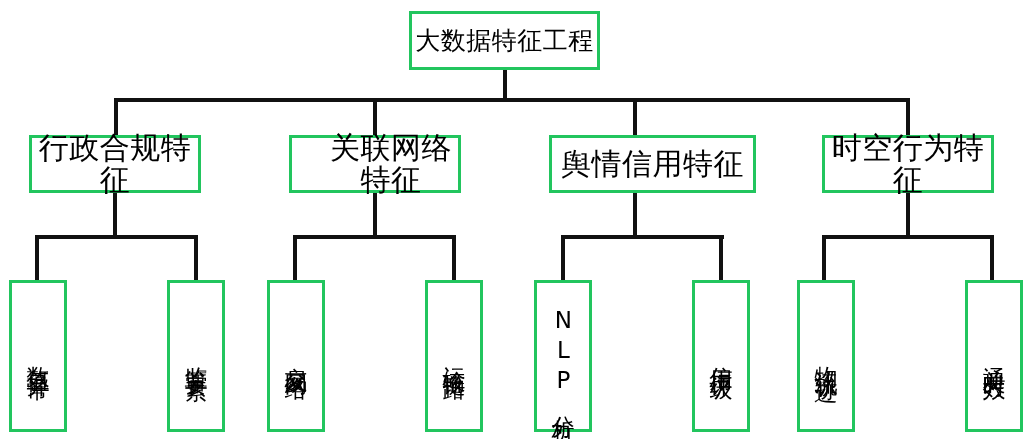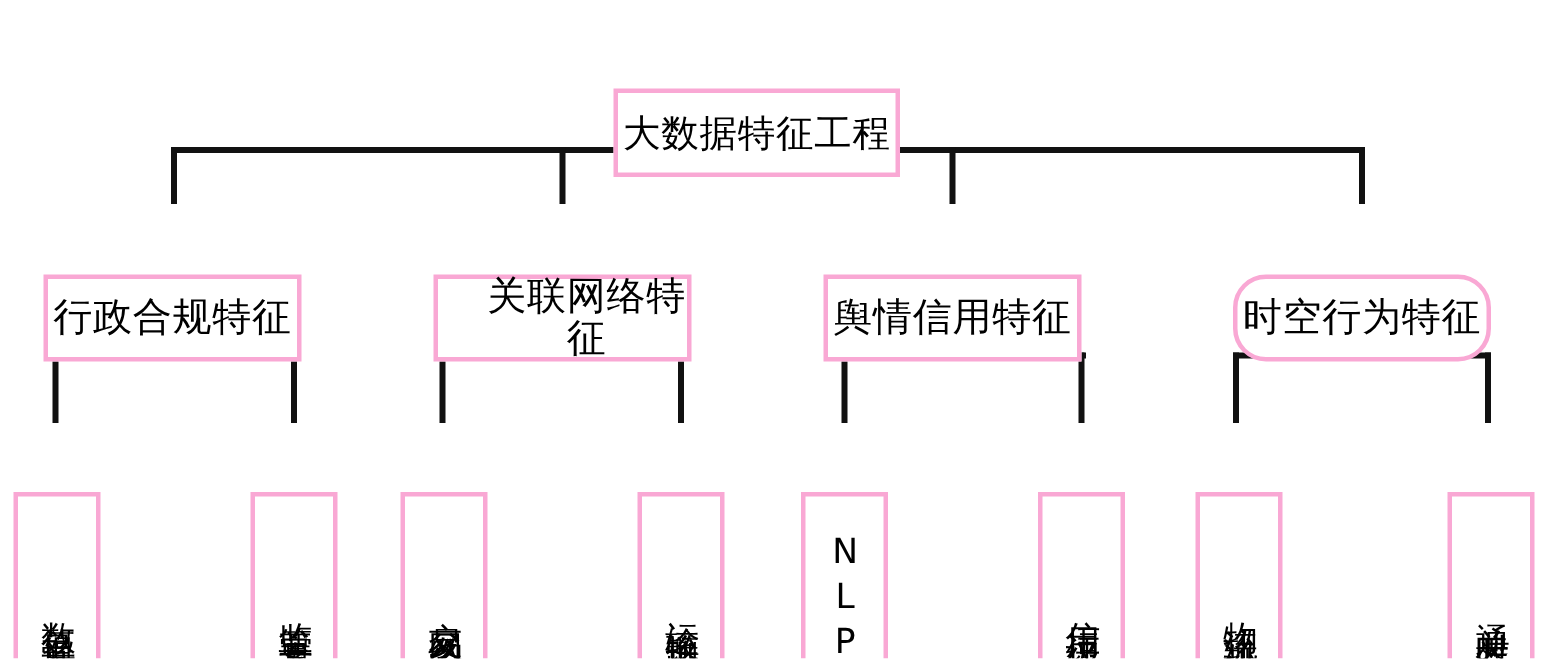--- a/index.html
+++ b/index.html
@@ -13,36 +13,35 @@
   #diagram {
     position: relative;
     width: 1036px;
     height: 439px;
     background: #ffffff;
     overflow: hidden;
   }
   .node {
     position: absolute;
     box-sizing: border-box;
-    border: 3px solid #f9a8d4;
+    border: 3px solid #22c55e;
     background: #ffffff;
     display: flex;
     align-items: center;
     justify-content: center;
     color: #000000;
     line-height: 1.08;
     text-align: center;
-    margin-top: 48px;
   }
   .node.root {
     font-size: 25px;
     letter-spacing: 0.5px;
   }
   .node.branch {
-    font-size: 26px;
+    font-size: 30px;
     letter-spacing: 0.5px;
   }
   .node.leaf {
     font-size: 23px;
     writing-mode: vertical-rl;
     text-orientation: upright;
     letter-spacing: 4px;
     padding-top: 6px;
     padding-bottom: 6px;
   }
@@ -92,24 +91,24 @@
     <span class="label">大数据特征工程</span>
   </div>
 
   <div id="branches">
       <div class="node branch" style="left: 29px; top: 135px; width: 172px; height: 58px;">
         <span class="label">行政合规特征</span>
       </div>
       <div class="node branch" style="left: 289px; top: 135px; width: 172px; height: 58px; padding-left: 32px;">
         <span class="label">关联网络特征</span>
       </div>
-      <div class="node branch" style="left: 549px; top: 135px; width: 172px; height: 58px;">
+      <div class="node branch" style="left: 549px; top: 135px; width: 207px; height: 58px;">
         <span class="label">舆情信用特征</span>
       </div>
-      <div class="node branch" style="left: 822px; top: 135px; width: 172px; height: 58px; border-radius: 22px;">
+      <div class="node branch" style="left: 822px; top: 135px; width: 172px; height: 58px;">
         <span class="label">时空行为特征</span>
       </div>
     </div>
 
   <div id="leaves">
       <div class="node leaf" style="left: 9px; top: 280px; width: 58px; height: 152px;">
         <span class="vtext">数值异常</span>
       </div>
       <div class="node leaf" style="left: 167px; top: 280px; width: 58px; height: 152px;">
         <span class="vtext">监管要素</span>

